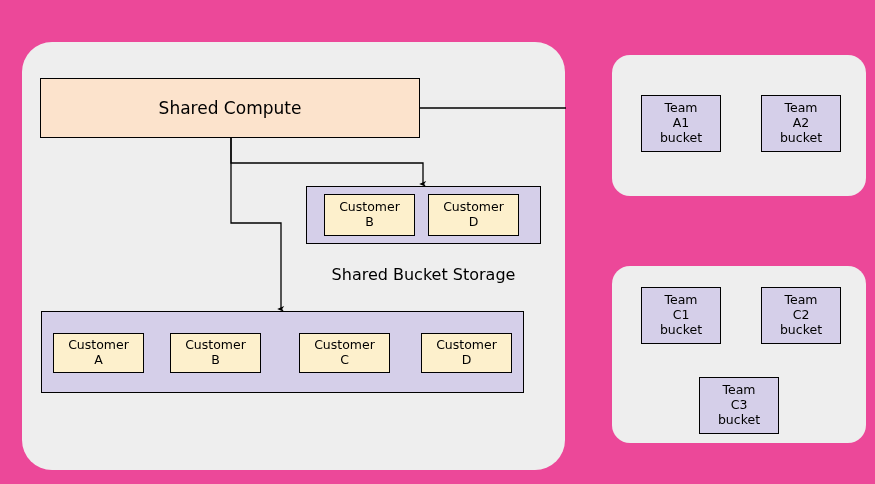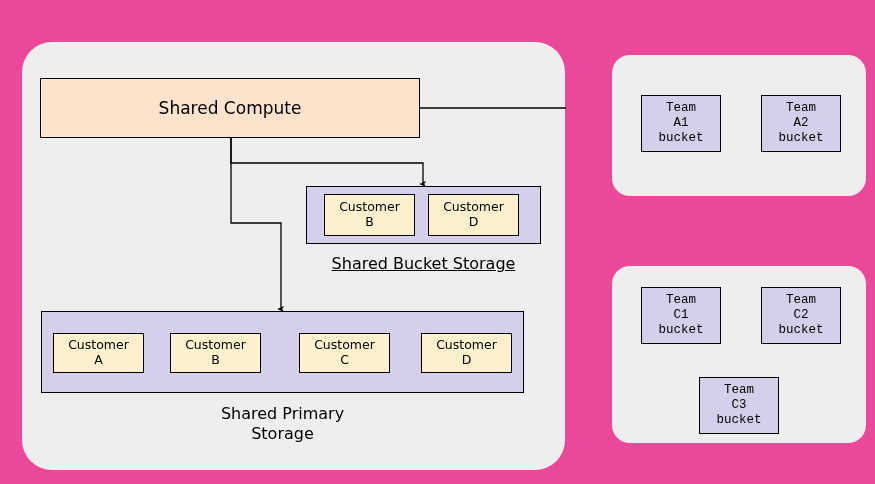--- a/index.html
+++ b/index.html
@@ -53,36 +53,36 @@
   #bucket-cust-d { left: 428px; top: 194px; width: 91px; height: 42px; font-size: 12.5px; }
 
   
   #primary-group { left: 41px; top: 311px; width: 483px; height: 82px; }
   #prim-cust-a { left: 53px;  top: 333px; width: 91px; height: 40px; font-size: 12.5px; }
   #prim-cust-b { left: 170px; top: 333px; width: 91px; height: 40px; font-size: 12.5px; }
   #prim-cust-c { left: 299px; top: 333px; width: 91px; height: 40px; font-size: 12.5px; }
   #prim-cust-d { left: 421px; top: 333px; width: 91px; height: 40px; font-size: 12.5px; }
 
   
-  .team-box { width: 80px; height: 57px; font-size: 12.5px; font-family: Liberation Mono, monospace; }
+  .team-box { width: 80px; height: 57px; font-size: 12.5px; }
   #team-a1 { left: 641px; top: 95px; }
   #team-a2 { left: 761px; top: 95px; }
   #team-c1 { left: 641px; top: 287px; }
   #team-c2 { left: 761px; top: 287px; }
   #team-c3 { left: 699px; top: 377px; }
 
   
   .caption {
     position: absolute;
     text-align: center;
     color: #000000;
     font-size: 16px;
     line-height: 1.22;
   }
-  #bucket-caption  { left: 306px; top: 254px; width: 235px; text-decoration: underline; }
+  #bucket-caption  { left: 306px; top: 265px; width: 235px; }
   #primary-caption { left: 41px;  top: 404px; width: 483px; }
 
   
   #connectors {
     position: absolute;
     left: 0; top: 0;
     width: 875px; height: 484px;
     pointer-events: none;
   }
 </style>
@@ -155,24 +155,20 @@
     </span>
   </div>
 
   <div class="box yellow" id="prim-cust-d">
     <span>
       <span>Customer</span><br>
       <span>D</span>
     </span>
   </div>
 
-  <div class="caption" id="primary-caption">
-    <span>Shared Primary</span><br>
-    <span>Storage</span>
-  </div>
 
   <div class="box purple team-box" id="team-a1">
     <span>
       <span>Team</span><br>
       <span>A1</span><br>
       <span>bucket</span>
     </span>
   </div>
 
   <div class="box purple team-box" id="team-a2">

